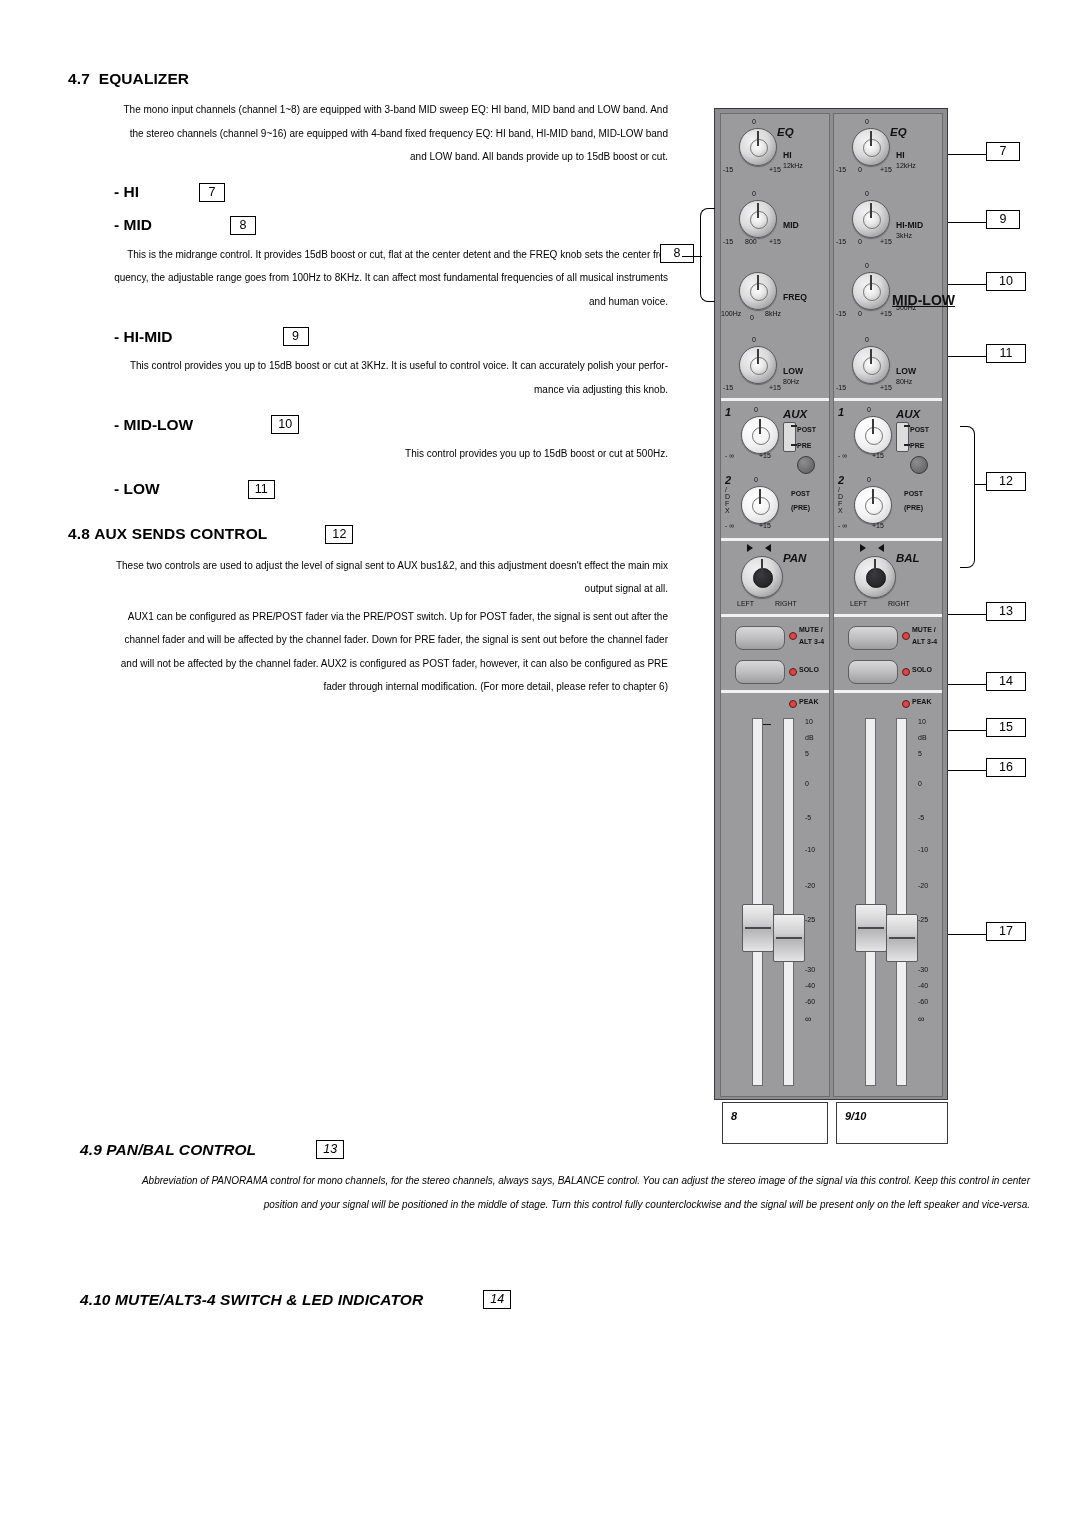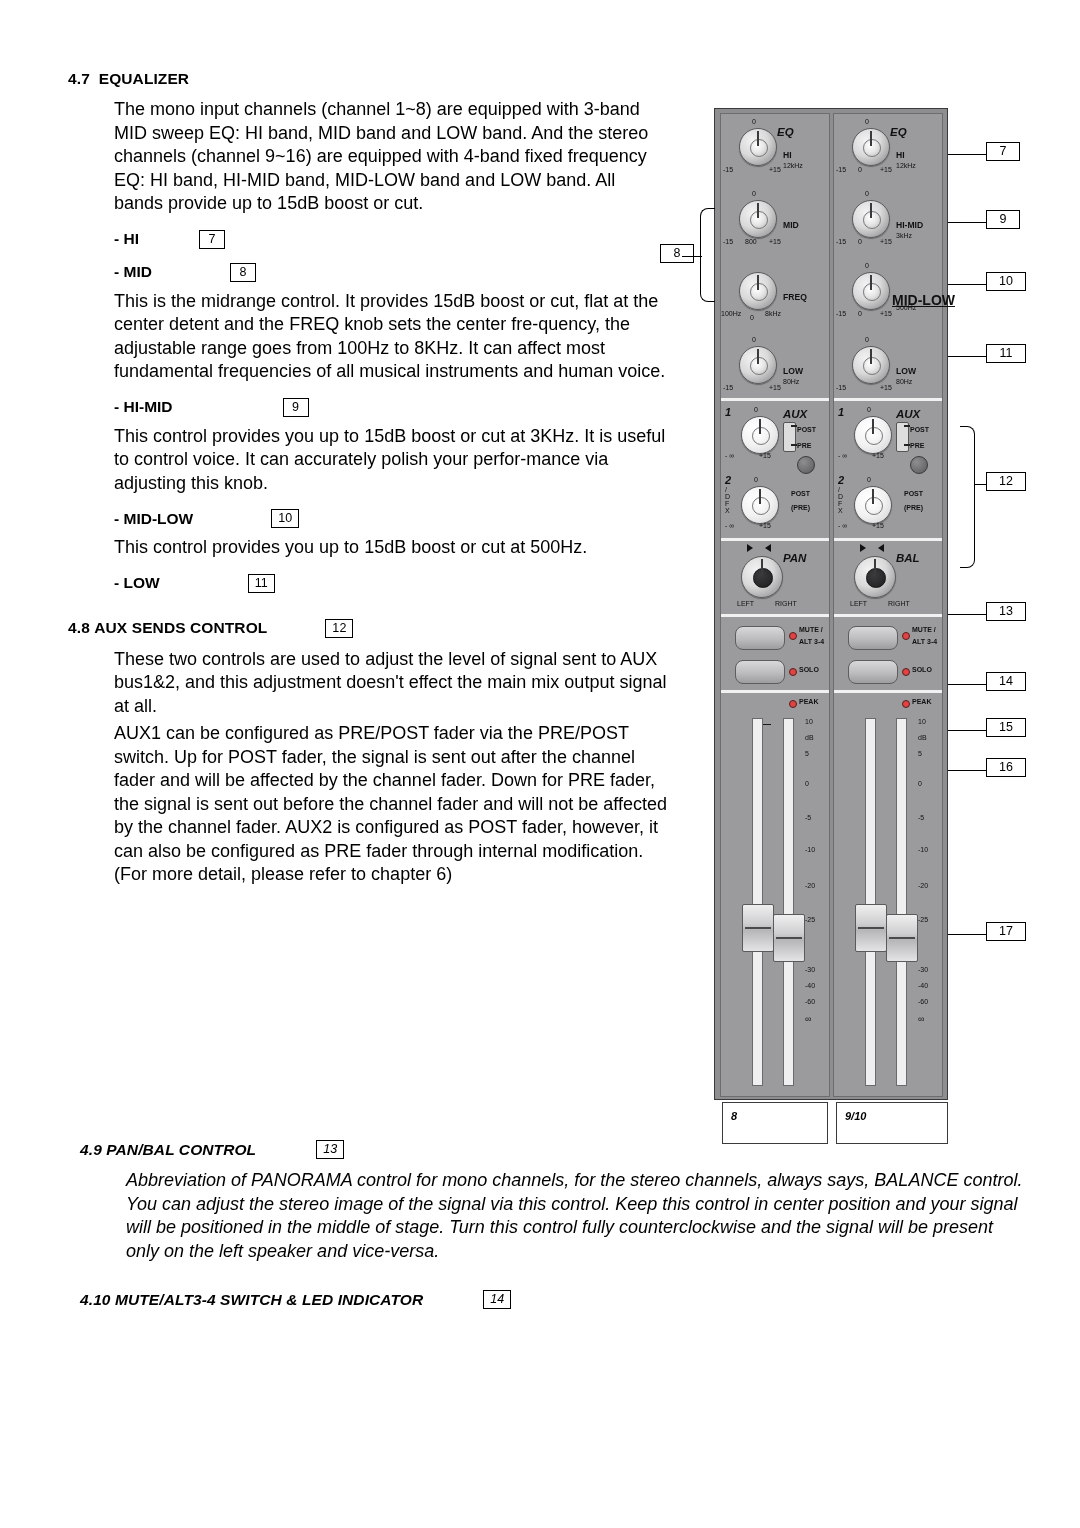--- a/index.html
+++ b/index.html
@@ -30,24 +30,24 @@
     width: 600px;
   }
   .heading {
     font-weight: bold;
     font-size: 15.5px;
     letter-spacing: .1px;
     margin-bottom: 10px;
     white-space: nowrap;
   }
   .para {
-    font-size: 18px;
+    font-size: 10px;
     line-height: 23.5px;
     margin: 0 0 4px 46px;
-    text-align: left;
+    text-align: right;
   }
   .subhead {
     font-weight: bold;
     font-size: 15.5px;
     margin: 14px 0 8px 46px;
     display: flex;
     align-items: center;
   }
   .subhead .lbl { white-space: nowrap; }
   .callout {

